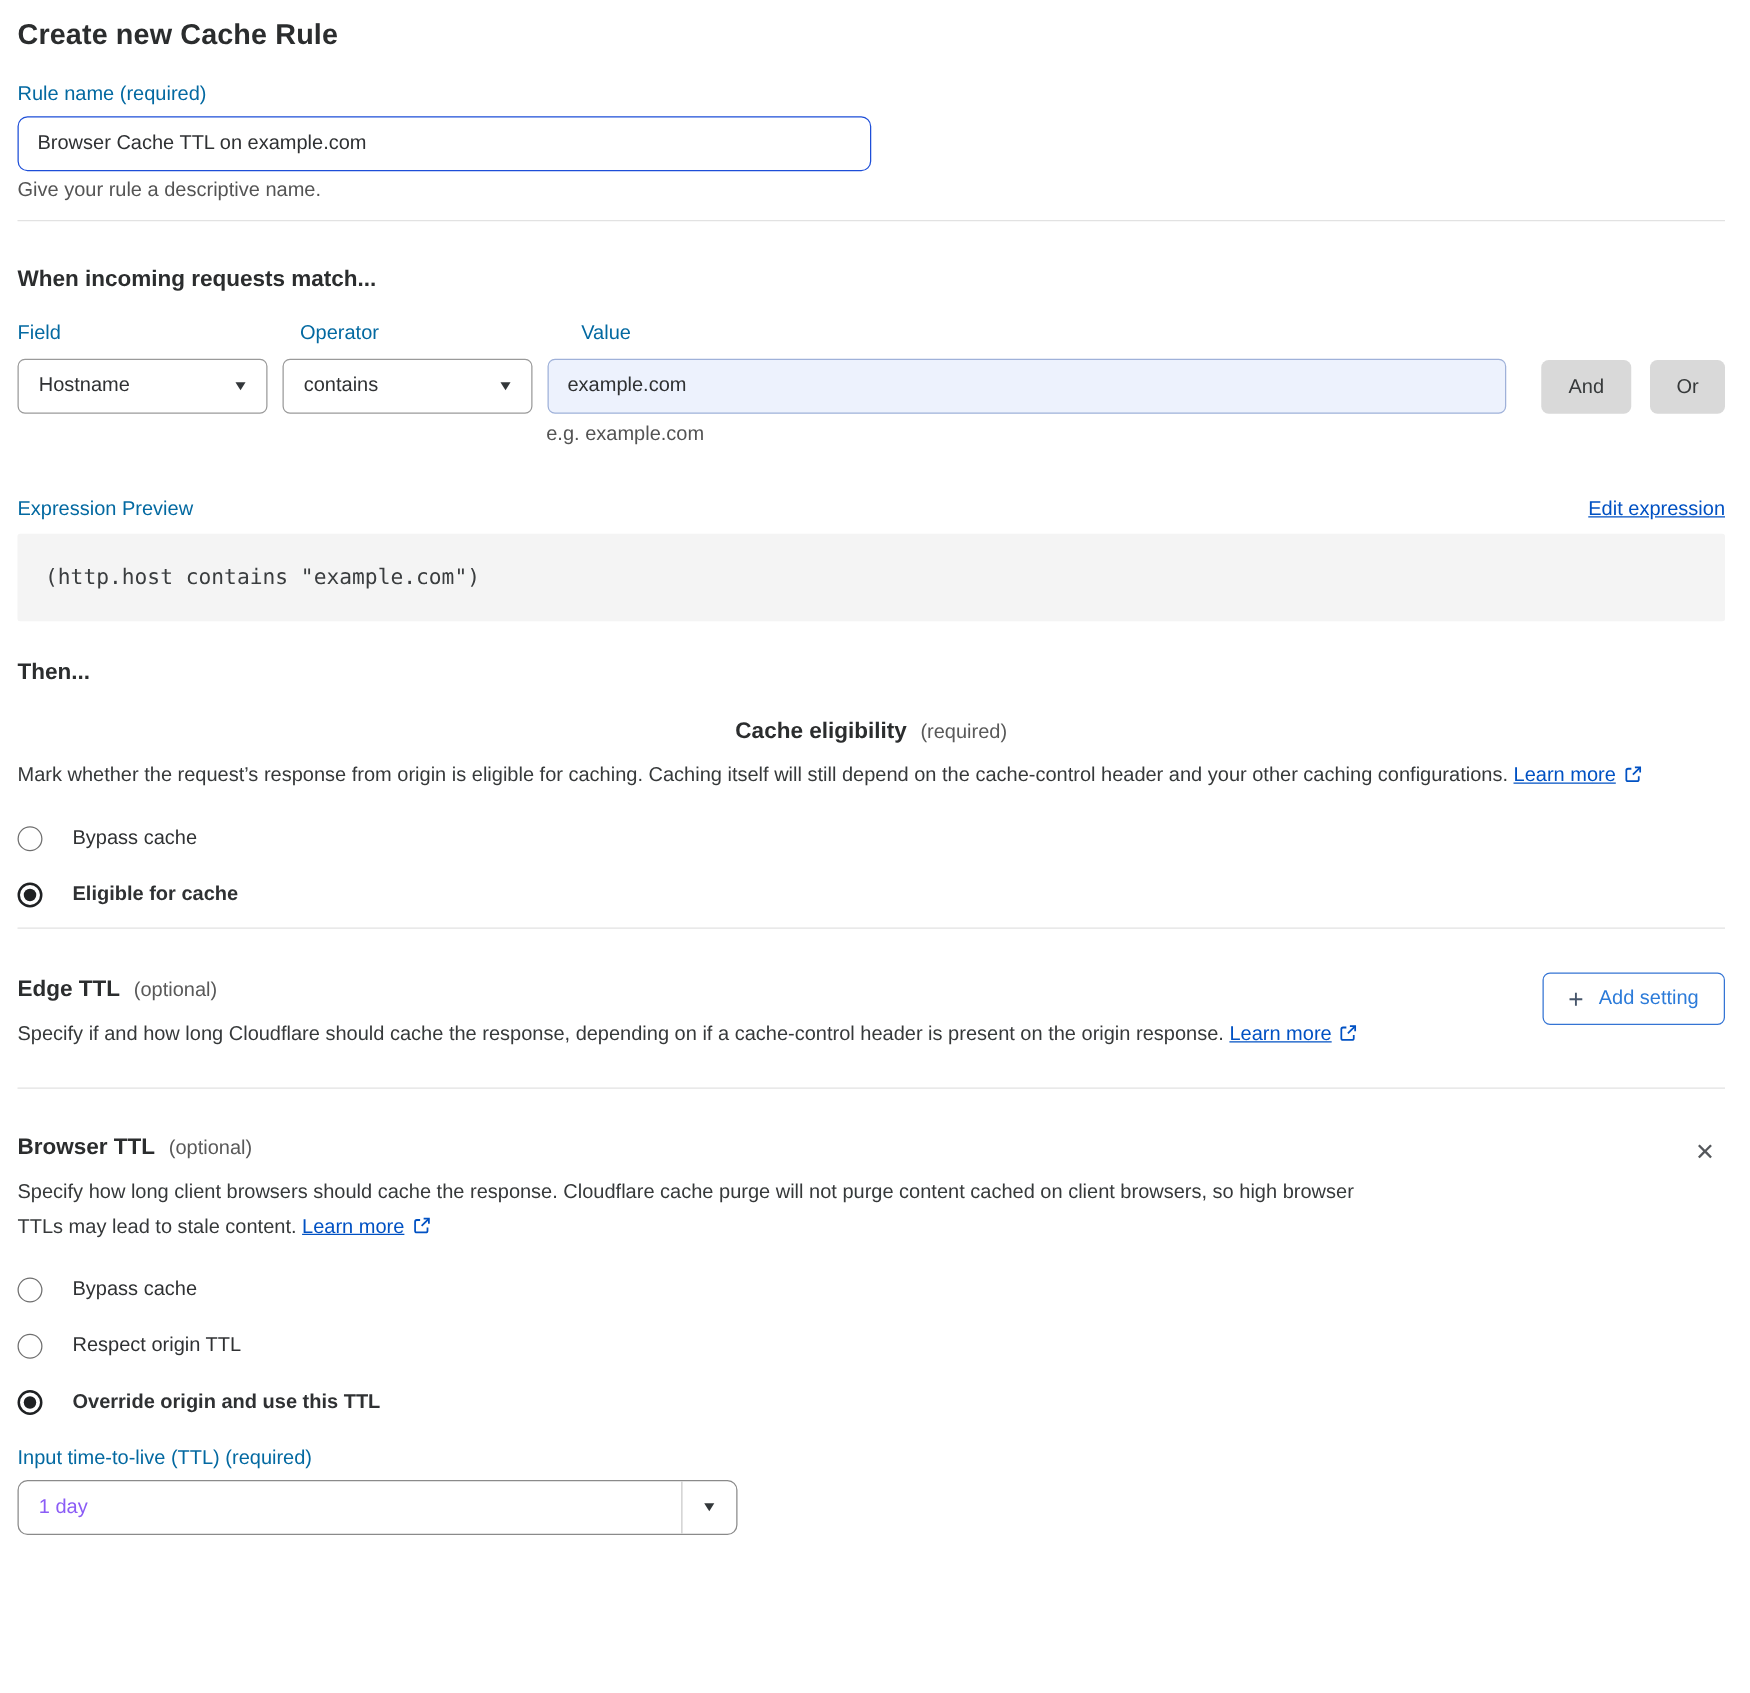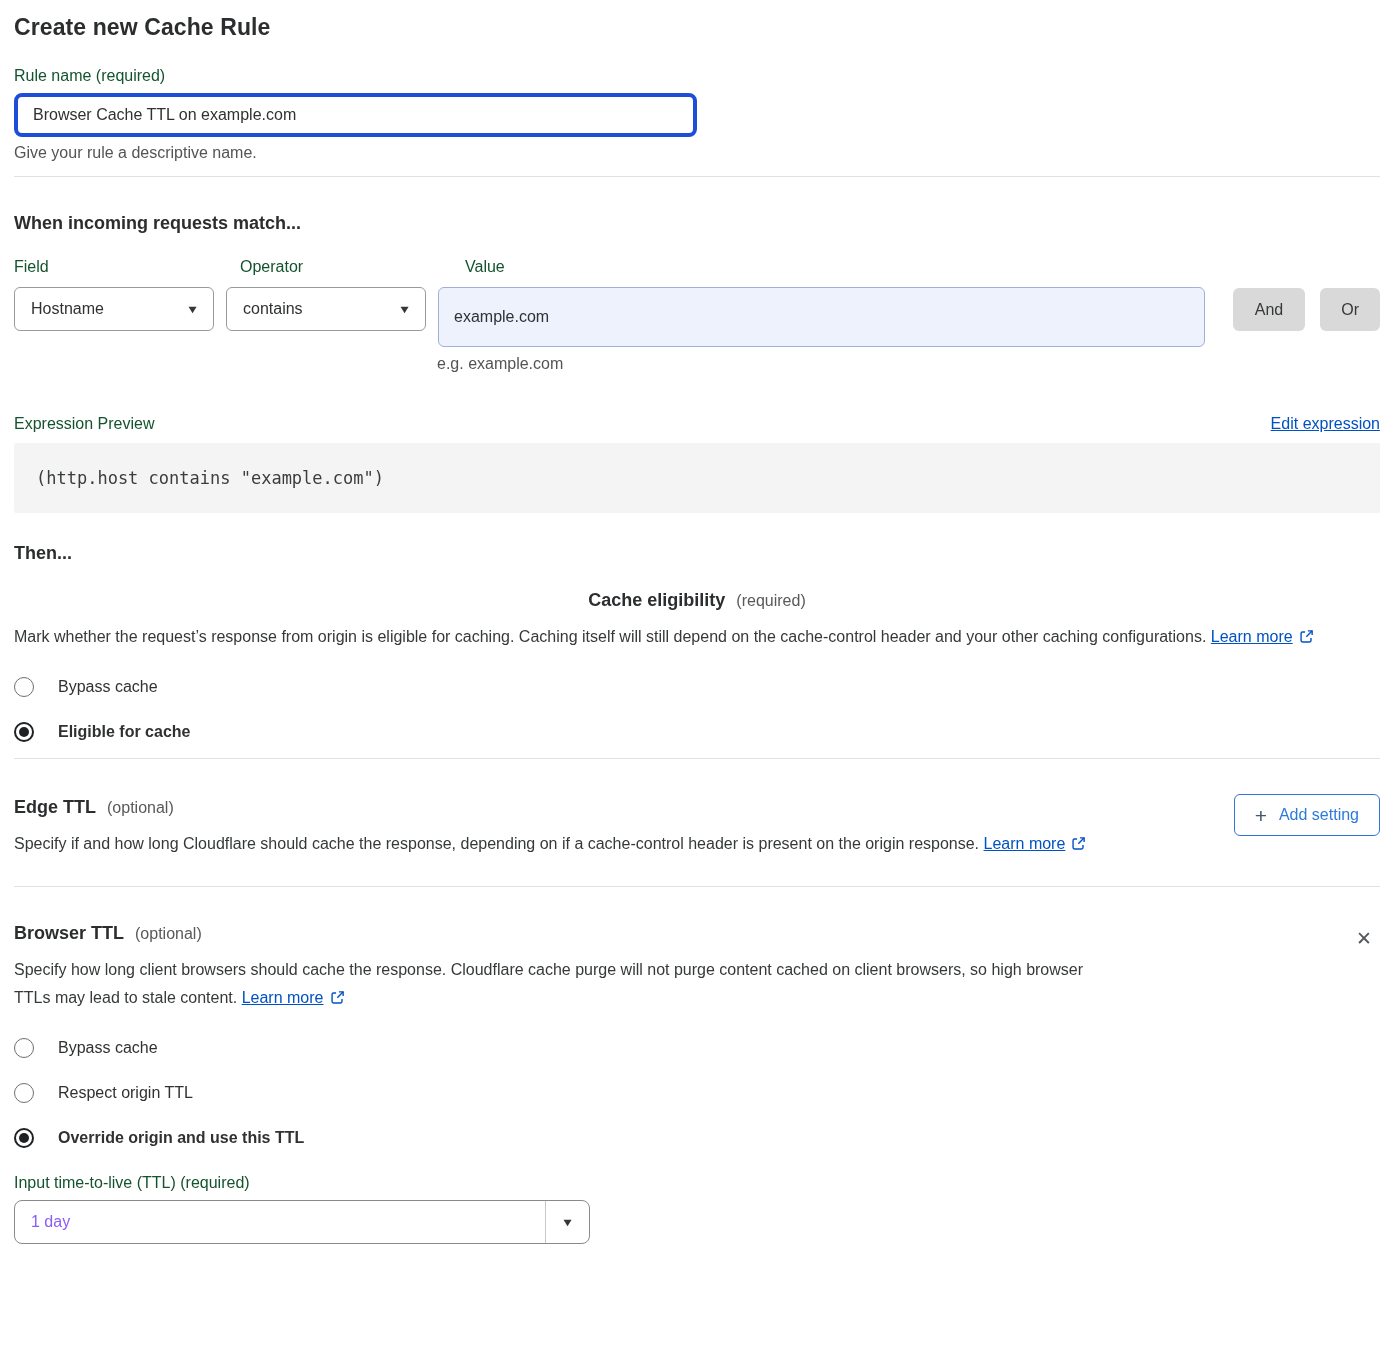--- a/index.html
+++ b/index.html
@@ -6,27 +6,27 @@
   html, body { background: #ffffff; }
   body {
     width: 1400px;
     font-family: "Liberation Sans", "DejaVu Sans", sans-serif;
     color: #36393a;
   }
   .container { padding: 14px 20px 16px 14px; position: relative; }
 
   .page-title { font-size: 23px; font-weight: 700; color: #2b2d2e; letter-spacing: .1px; }
 
-  .field-label { font-size: 16px; color: #14532d; display: block; }
+  .field-label { font-size: 16px; color: #0369a1; display: block; }
   .helper { font-size: 16px; color: #545454; }
 
   .rule-name-label { margin-top: 26px; }
   .text-input {
     margin-top: 8px; width: 683px; height: 44px;
-    border: 4px solid #1d4ed8; border-radius: 8px;
+    border: 1px solid #1d4ed8; border-radius: 8px;
     font-size: 16px; color: #2f3133; padding: 0 15px;
     font-family: inherit; background: #fff; display: block; outline: none;
   }
   .rule-name-help { margin-top: 7px; }
 
   .divider { border: none; border-top: 1px solid #e2e2e2; height: 0; }
   .divider-1 { margin-top: 14px; }
   .divider-2 { margin-top: 16px; }
   .divider-3 { margin-top: 26px; }
 
@@ -39,21 +39,21 @@
 
   .match-row { display: flex; margin-top: 11px; align-items: stretch; }
   .select-box {
     width: 200px; height: 44px; border: 1px solid #9a9a9a; border-radius: 6px;
     background: #fff; display: flex; align-items: center; justify-content: space-between;
     padding: 0 15px 0 16px; font-size: 16px; color: #2f3133; cursor: pointer;
   }
   .select-box + .select-box { margin-left: 12px; }
   .caret { font-size: 11px; color: #33373a; line-height: 1; transform: scaleX(1.25); }
   .value-input {
-    flex: 1; margin-left: 12px; height: 60px;
+    flex: 1; margin-left: 12px; height: 44px;
     background: #edf2fd; border: 1px solid #9fb1d9; border-radius: 6px;
     font-size: 16px; color: #2f3133; padding: 0 15px; font-family: inherit; outline: none;
   }
   .chip-btn {
     height: 43px; margin-top: 1px; border: none; border-radius: 6px; background: #d9d9d9;
     font-size: 16px; color: #36393a; font-family: inherit; cursor: pointer; padding: 0 22px;
   }
   .and-btn { margin-left: 28px; }
   .or-btn { margin-left: 15px; padding: 0 21px; }
   .value-help { margin-top: 8px; margin-left: 423px; }

